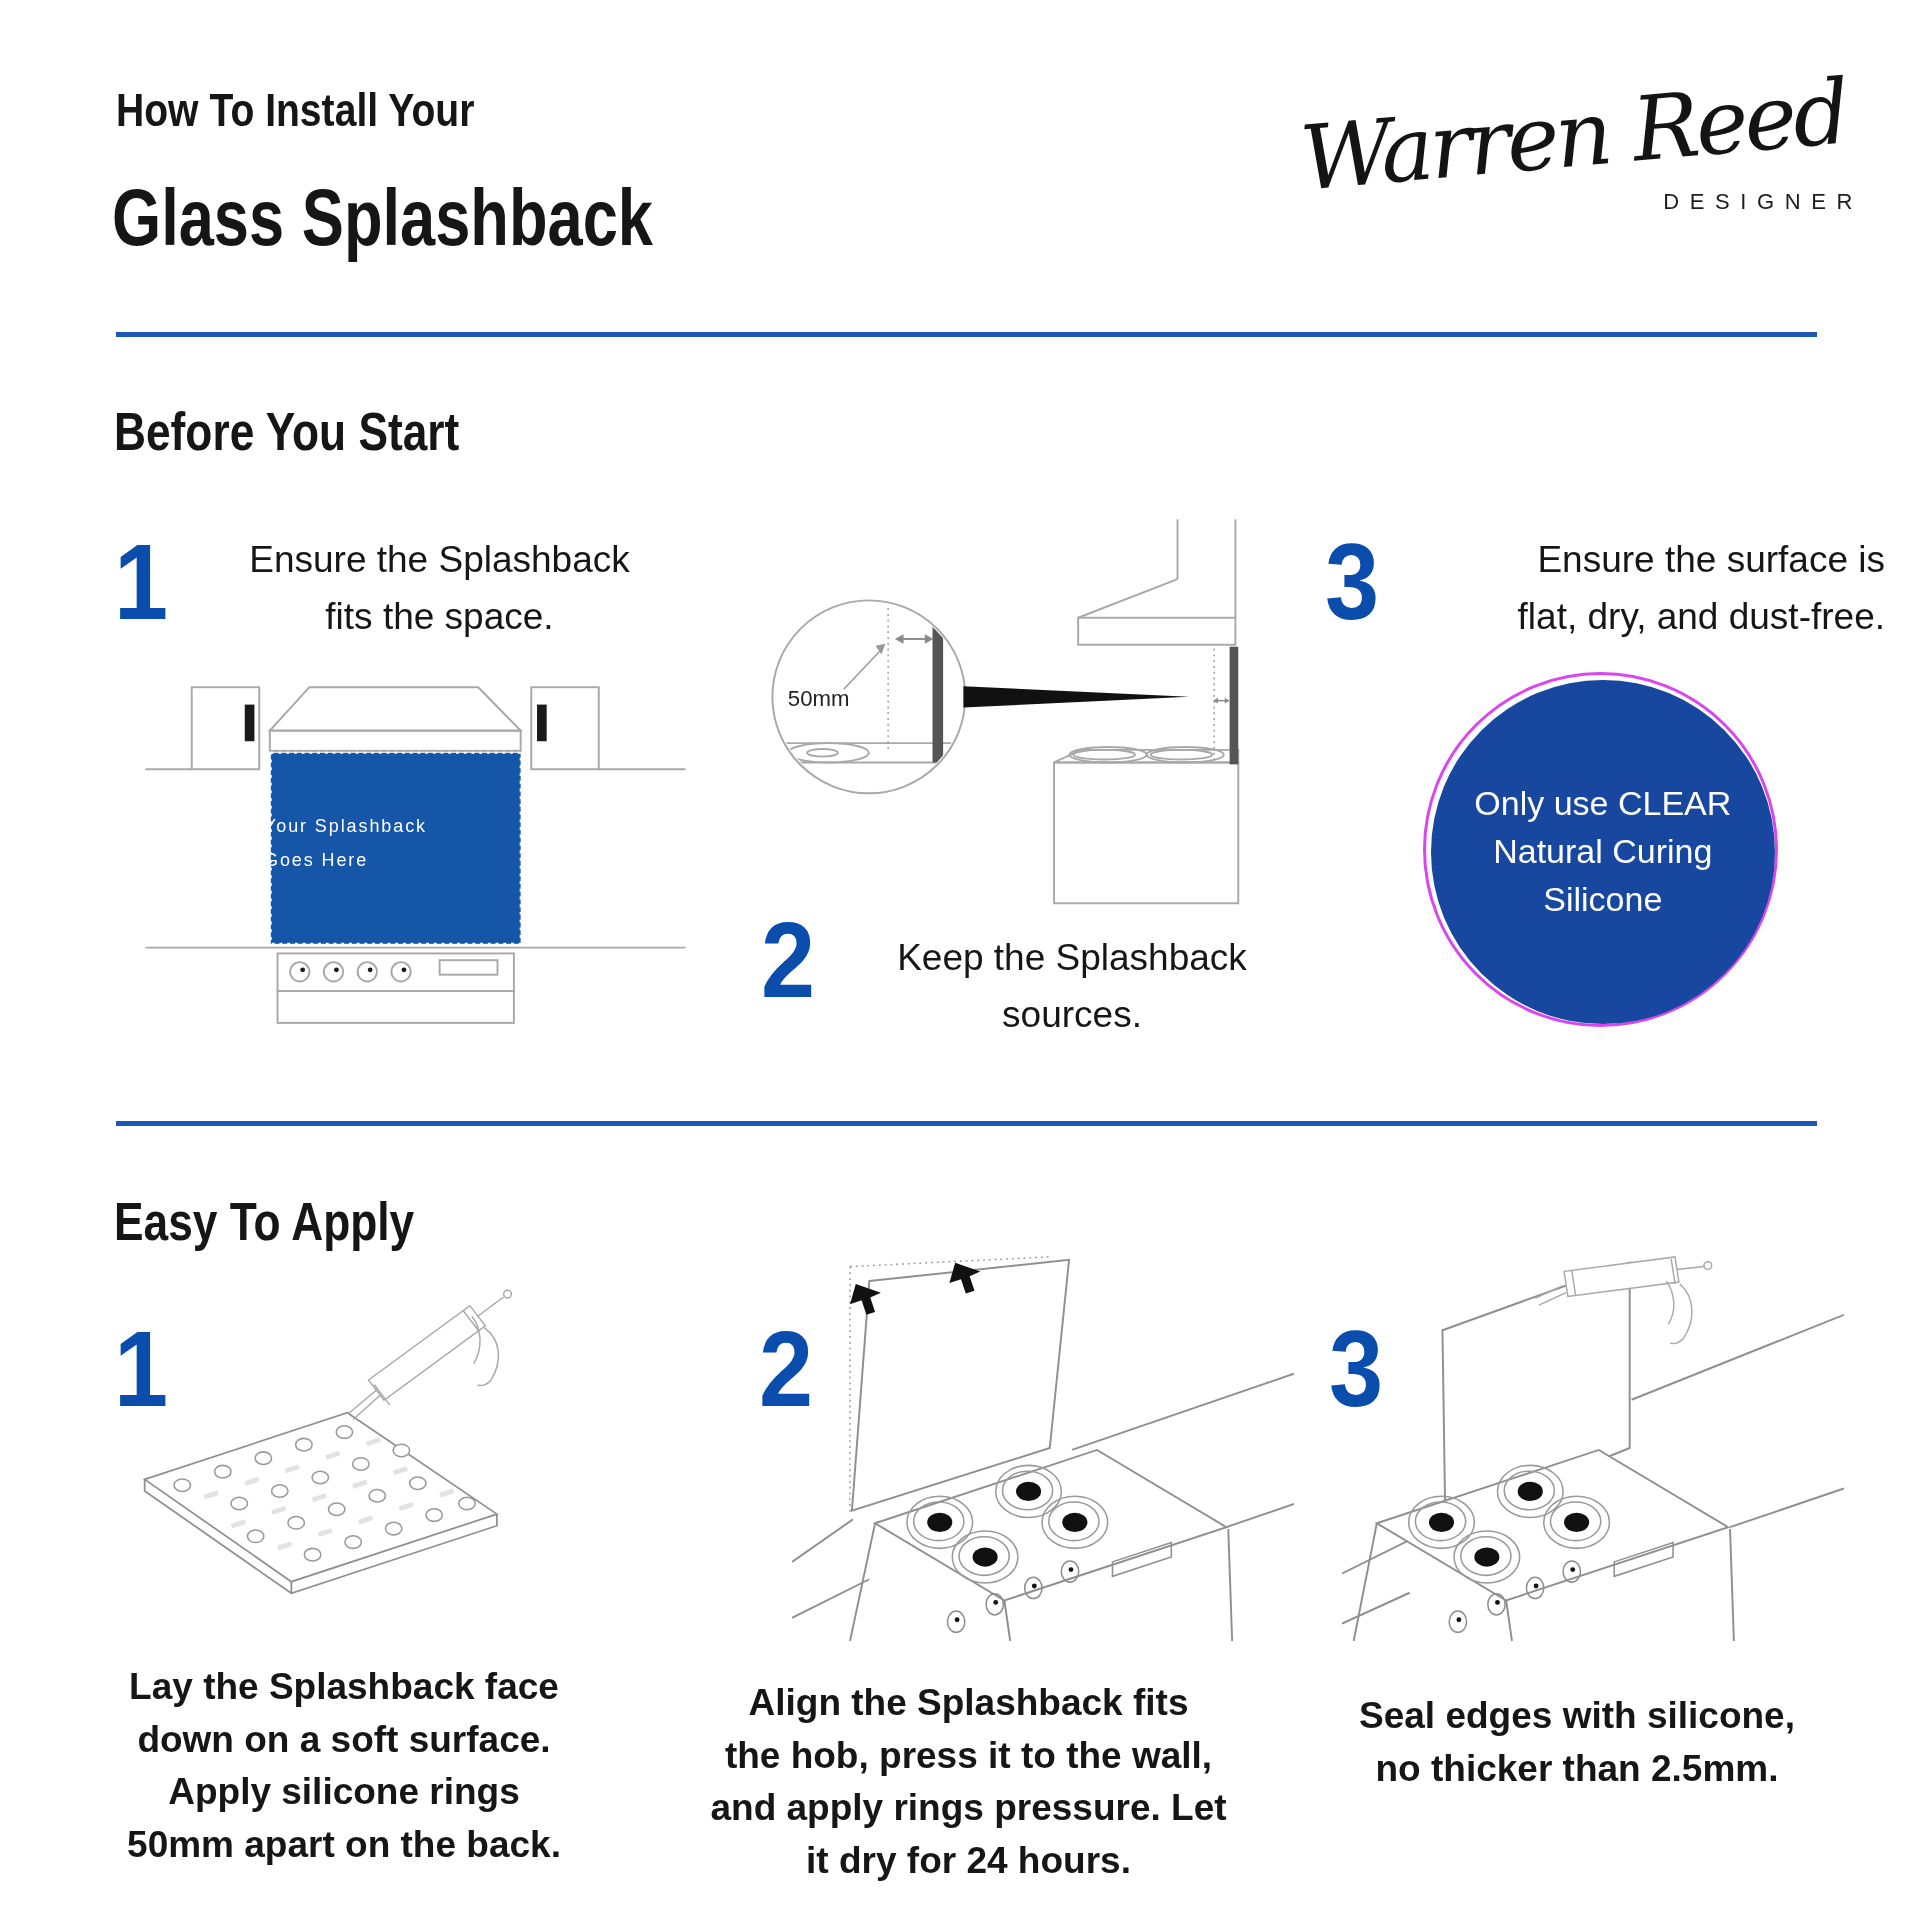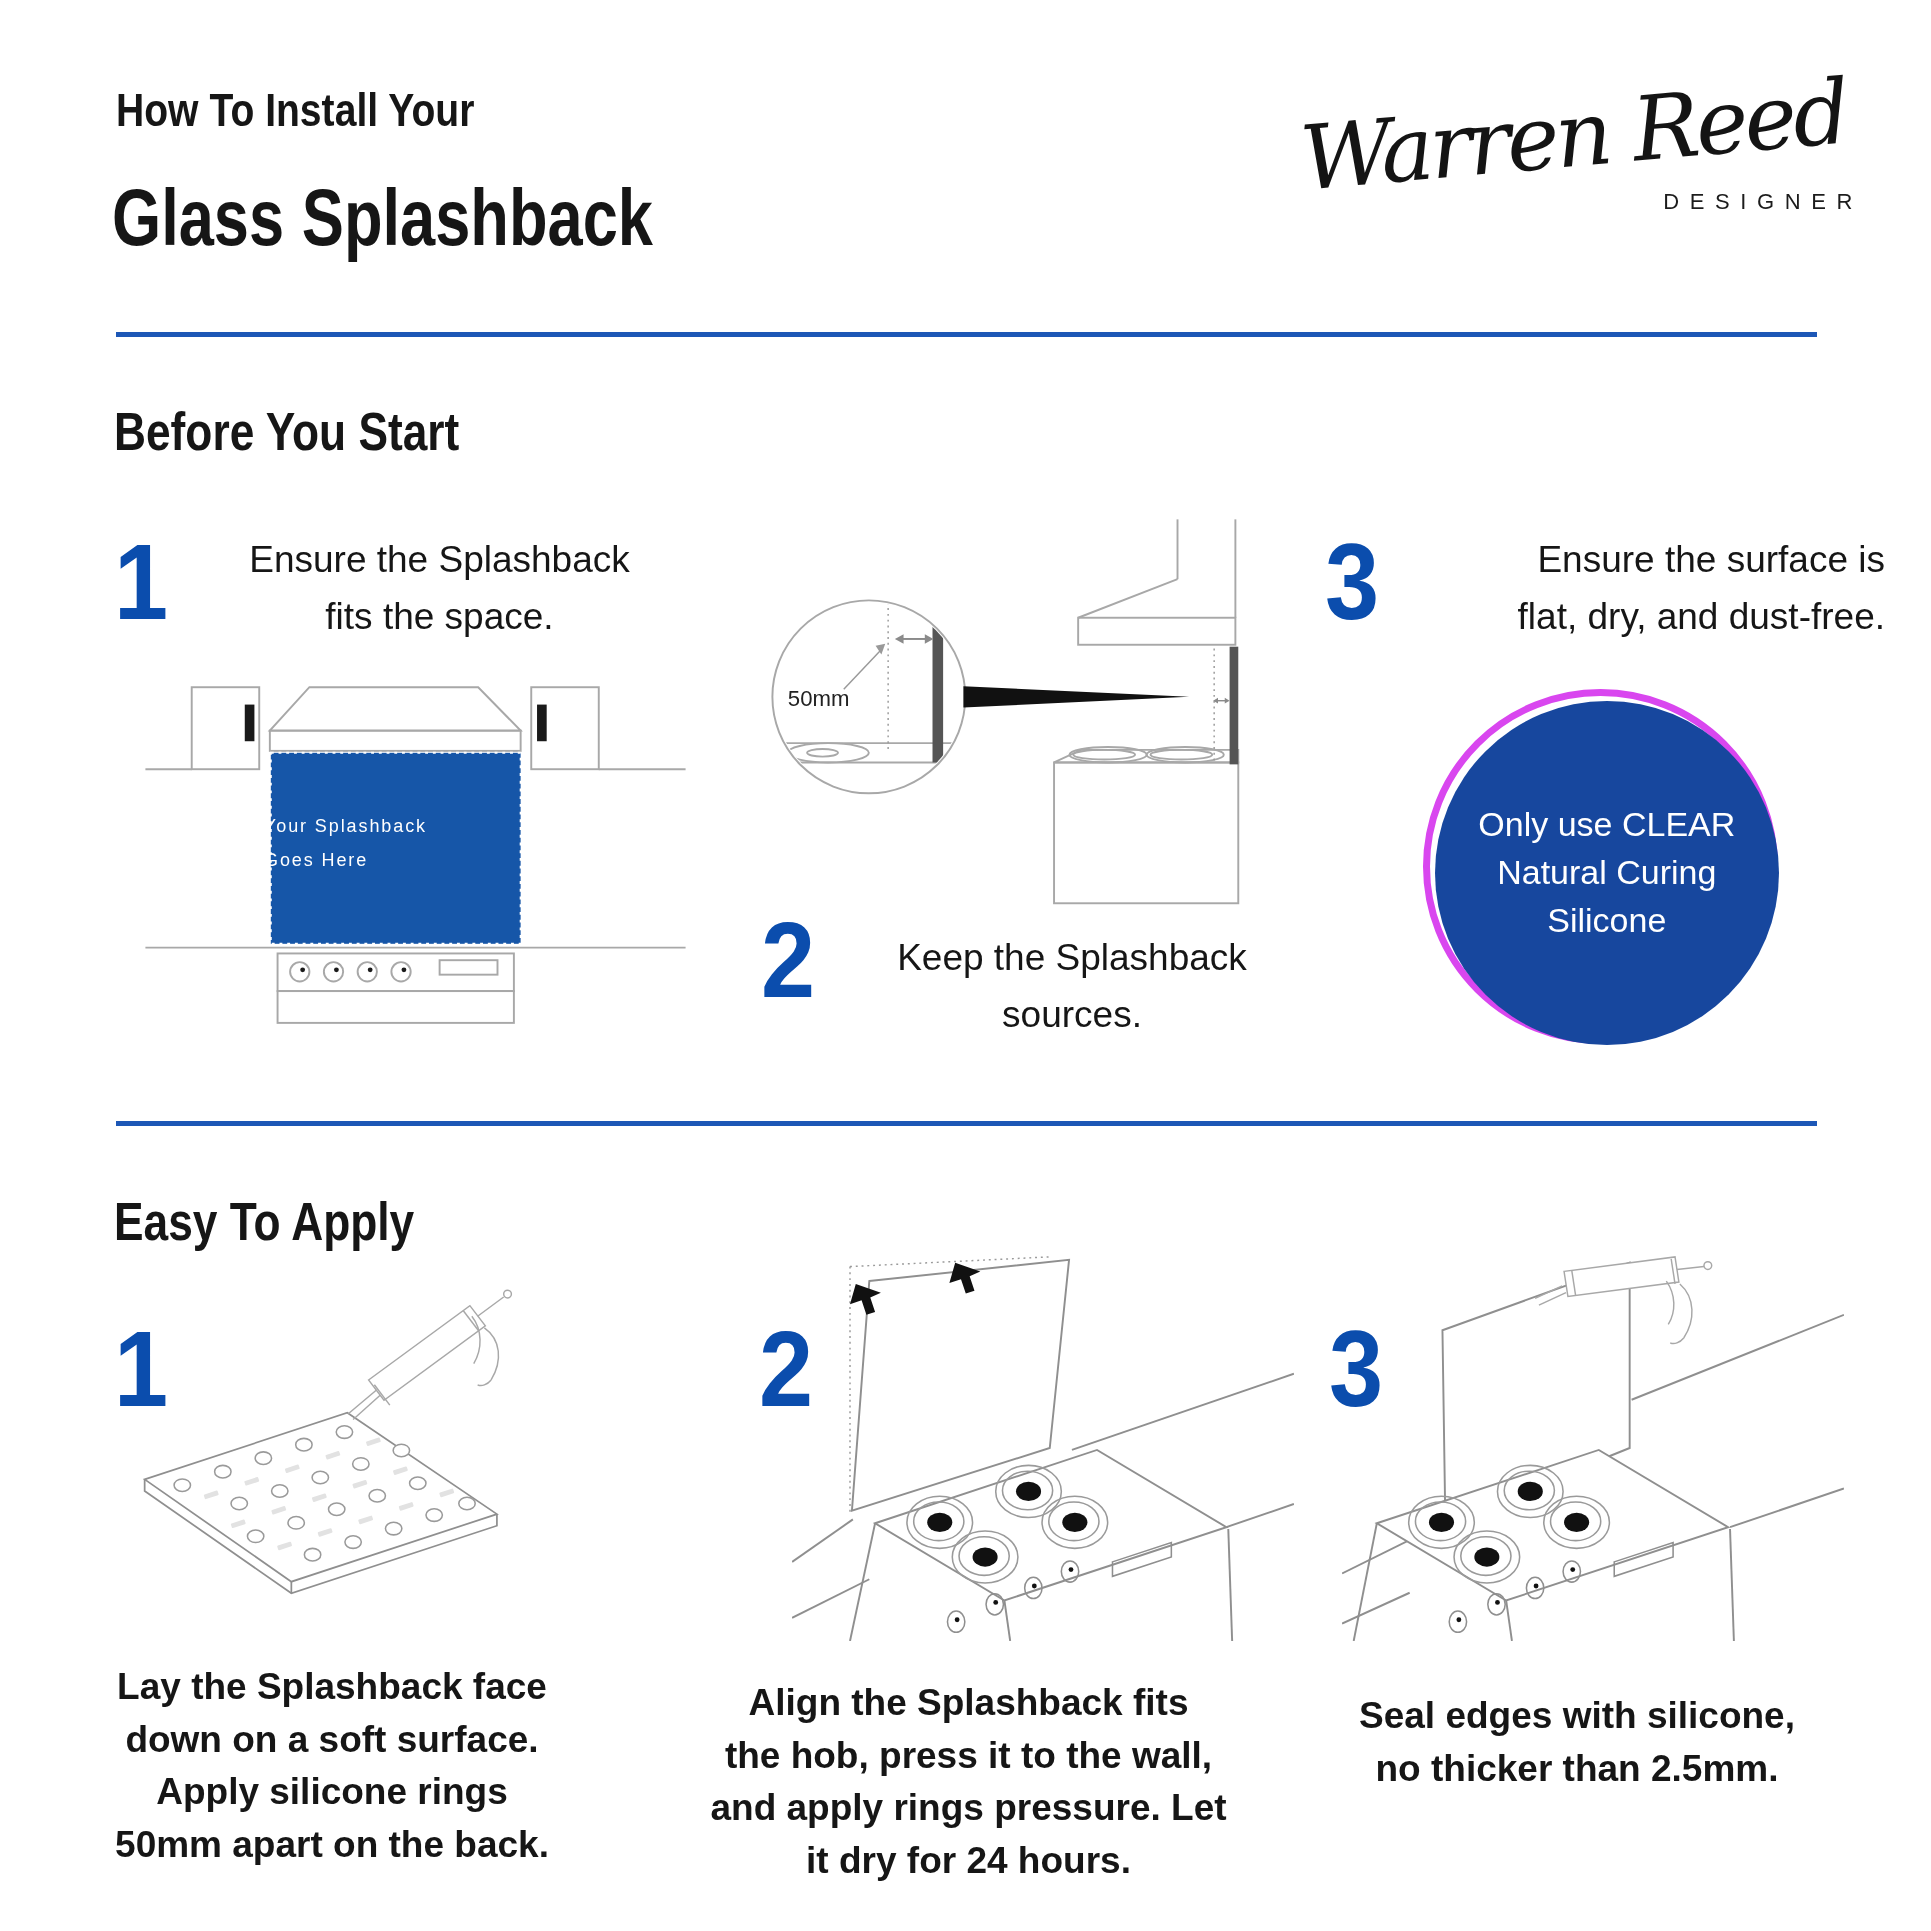--- a/index.html
+++ b/index.html
@@ -25,22 +25,22 @@
   
   .stepnum{font-size:108px; font-weight:700; color:#0b4dad; line-height:1;
           transform:scaleX(.9); transform-origin:left top;}
   .steptext{font-size:37px; font-weight:400; line-height:1.55; text-align:center;}
   .steptext.left{text-align:right;}
   .caption{font-size:37px; font-weight:700; line-height:1.42; text-align:center;}
   .ln{display:block;}
   
   .panel-label{left:264px; top:809px; width:232px; text-align:left; color:#ffffff;
           font-size:18px; letter-spacing:1.9px; line-height:1.9; font-weight:400;}
-  .badge-ring{left:1423px; top:689px; width:355px; height:355px; border-radius:50%;
-          border:7px solid #d946ef; background:#ffffff; padding:4.8px; box-sizing:border-box;}
+  .badge-ring{left:1423px; top:672px; width:355px; height:355px; border-radius:50%;
+          border:3px solid #d946ef; background:#ffffff; padding:4.8px; box-sizing:border-box;}
   .badge{width:344px; height:344px; border-radius:50%; background:#17479e;
           display:flex; align-items:center; justify-content:center;}
   .badge-text{color:#ffffff; font-size:34px; line-height:1.4; text-align:center; font-weight:400;}
   svg{display:block;}
   svg text{font-family:"Liberation Sans", sans-serif;}
 </style>
 </head>
 <body>
 
 <div id="page">
@@ -332,21 +332,21 @@
       <line x1="238" y1="16" x2="242" y2="42"></line>
       <line x1="341" y1="4" x2="345" y2="30"></line>
       <line x1="347" y1="15" x2="375" y2="12"></line>
       <circle cx="379" cy="11" r="4"></circle>
       <path d="M 350,30 C 366,44 366,68 354,86"></path>
       <path d="M 354,86 C 350,91 344,93 340,91"></path>
       <path d="M 336,27 C 346,41 346,59 338,72"></path>
     </g>
   </svg>
 
-  <div class="abs caption" style="left:76px; top:1661px; width:512px;">
+  <div class="abs caption" style="left:88px; top:1661px; width:512px;">
     <span class="ln">Lay the Splashback face</span>
     <span class="ln">down on a soft surface.</span>
     <span class="ln">Apply silicone rings</span>
     <span class="ln">50mm apart on the back.</span>
   </div>
   <div class="abs caption" style="left:708px; top:1677px; width:521px;">
     <span class="ln">Align the Splashback fits</span>
     <span class="ln">the hob, press it to the wall,</span>
     <span class="ln">and apply rings pressure. Let</span>
     <span class="ln">it dry for 24 hours.</span>

